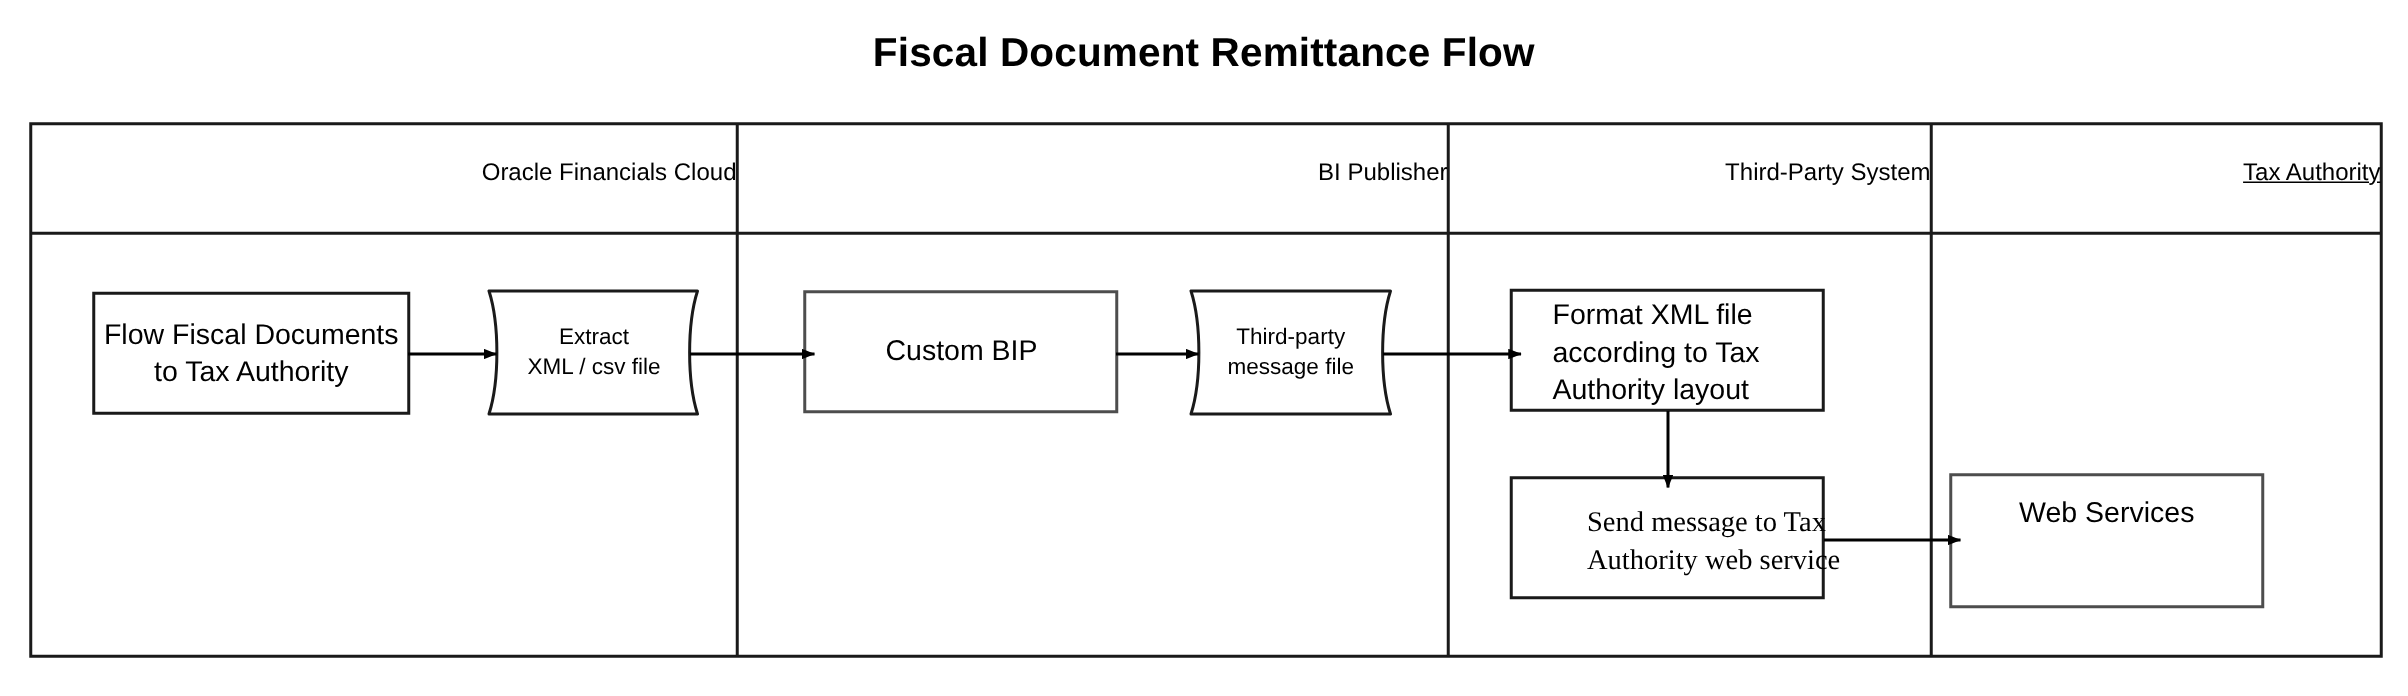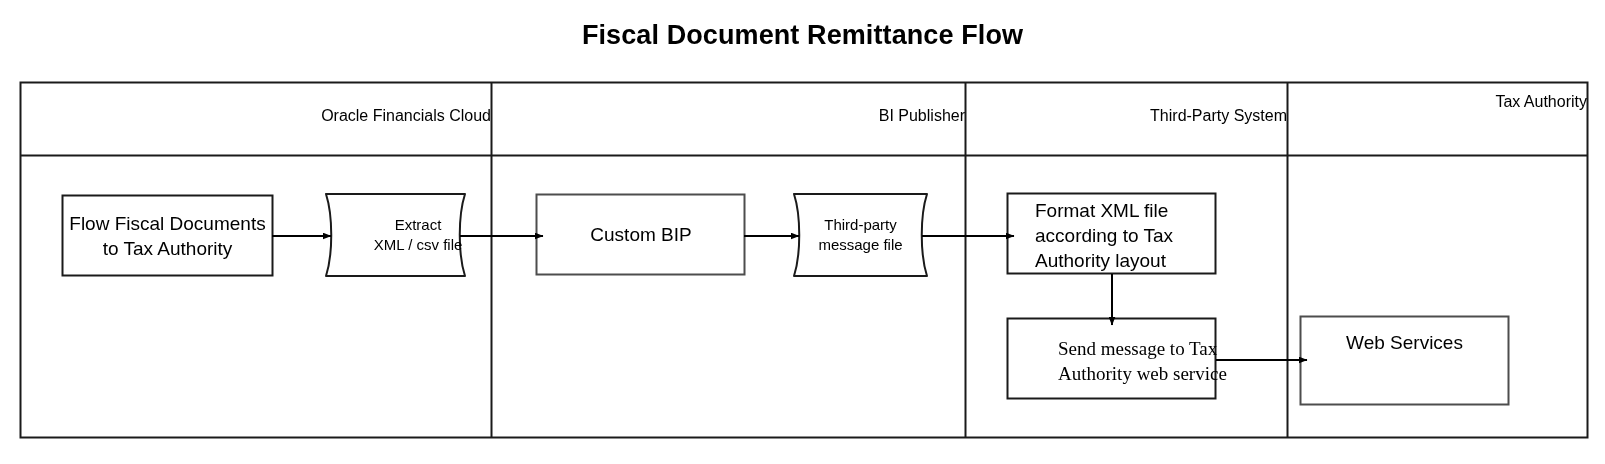--- a/index.html
+++ b/index.html
@@ -128,26 +128,26 @@
       <line x1="1112" y1="274" x2="1112" y2="325" stroke="#000000" stroke-width="2" marker-end="url(#arrowhead)"></line>
     </g>
     <g>
       <line x1="1216" y1="360" x2="1307" y2="360" stroke="#000000" stroke-width="2" marker-end="url(#arrowhead)"></line>
     </g>
   </svg>
 
   <div class="lane-header-label" style="left:20px; top:103px; width:471px;">Oracle Financials Cloud</div>
   <div class="lane-header-label" style="left:492px; top:103px; width:473px;">BI Publisher</div>
   <div class="lane-header-label" style="left:966px; top:103px; width:321px;">Third-Party System</div>
-  <div class="lane-header-label" style="left:1288px; top:89px; width:299px;">Tax Authority</div>
+  <div class="lane-header-label" style="left:1288px; top:103px; width:299px;text-decoration:underline;">Tax Authority</div>
 
   <div class="node-label centered lbl-box" style="left:62px; top:211px; width:211px;">Flow Fiscal Documents
 to Tax Authority</div>
 
-  <div class="node-label lbl-doc" style="left:331px; top:215px; width:130px;padding-left:22px;">Extract
+  <div class="node-label lbl-doc" style="left:331px; top:215px; width:130px;">Extract
 XML / csv file</div>
 
   <div class="node-label centered lbl-box" style="left:537px; top:222px; width:208px;">Custom BIP</div>
 
   <div class="node-label lbl-doc" style="left:798px; top:215px; width:125px;">Third-party
 message file</div>
 
   <div class="node-label leftish lbl-box" style="left:1035px; top:198px; width:185px;">Format XML file
 according to Tax
 Authority layout</div>

